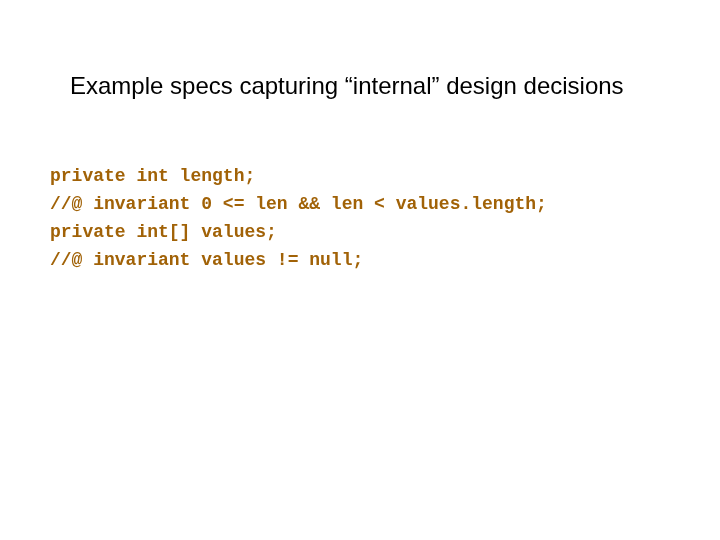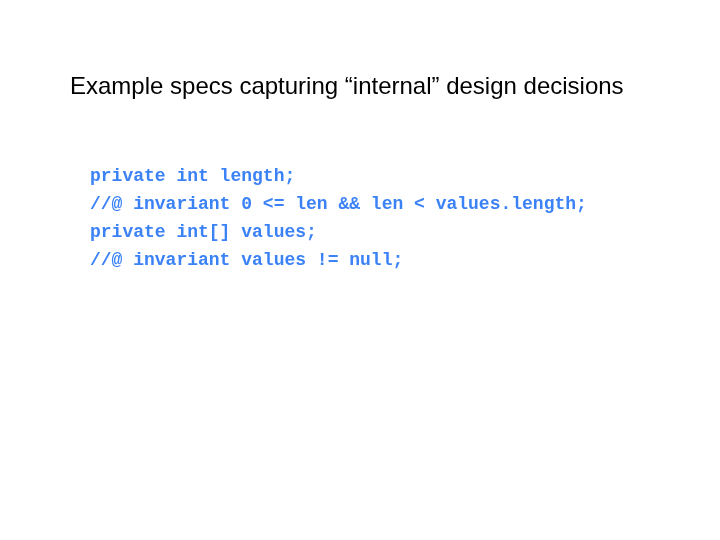--- a/index.html
+++ b/index.html
@@ -28,24 +28,23 @@
     font-weight: 400;
   }
   .code-block {
     position: absolute;
     top: 163px;
     left: 50px;
     right: 40px;
     font-family: "Courier New", Courier, monospace;
     font-size: 18px;
     line-height: 1.55;
-    color: #3b82f6;
+    color: #a16207;
     white-space: pre;
     font-weight: bold;
-    margin-left: 40px;
   }
   .body-text {
     position: absolute;
     top: 318px;
     left: 72px;
     width: 585px;
     font-family: "Comic Sans MS", "Comic Sans", cursive, sans-serif;
     font-size: 16px;
     line-height: 1.35;
     color: #000000;

